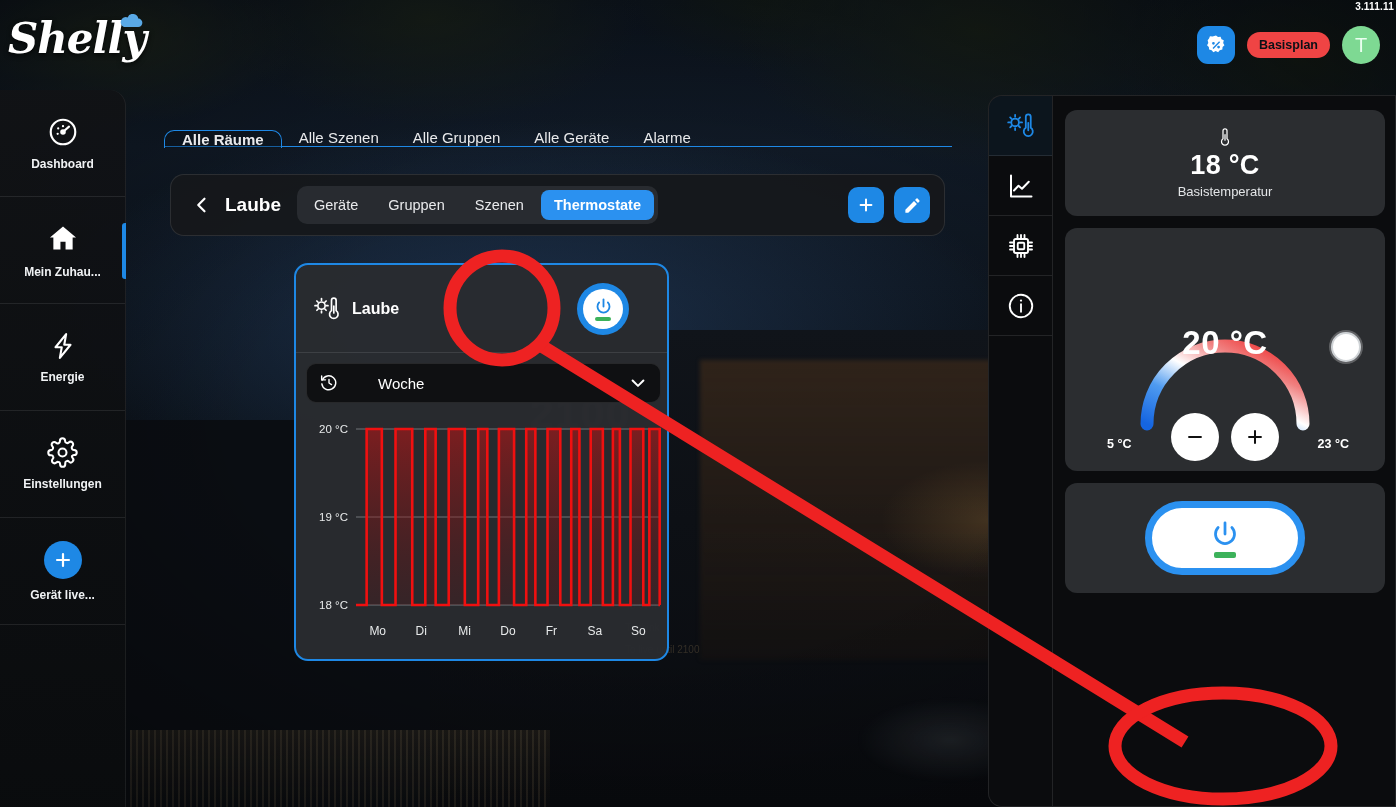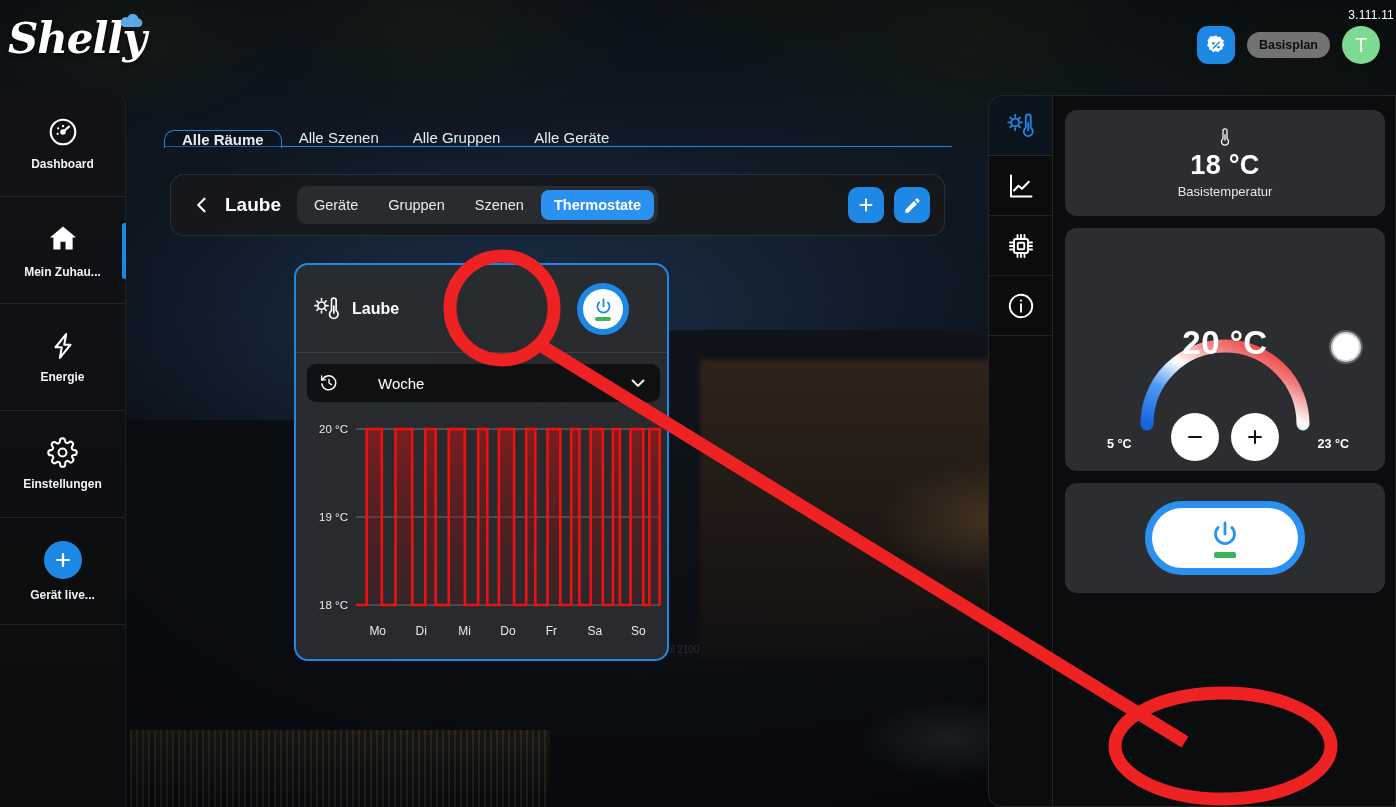--- a/index.html
+++ b/index.html
@@ -84,30 +84,30 @@
   .logo { position: absolute; left: 8px; top: 14px; }
   .logo-text {
     font-family: "DejaVu Serif", serif; font-style: italic; font-weight: bold;
     font-size: 42px; color: #fff; letter-spacing: -1px;
     text-shadow: 0 2px 5px rgba(0,0,0,.8);
   }
   .logo-cloud {
     position: absolute; left: 110px; top: 0px; width: 26px; height: 14px;
   }
   .version {
-    position: absolute; right: 2px; top: 1px; font-size: 12px; font-weight: normal;
-    color: #ffffff; letter-spacing: .2px; margin-top: 7px;
+    position: absolute; right: 2px; top: 1px; font-size: 10px; font-weight: bold;
+    color: #ffffff; letter-spacing: .2px;
   }
   .hdr-btns { position: absolute; right: 16px; top: 26px; display: flex; align-items: center; gap: 12px; }
   .promo-btn {
     width: 38px; height: 38px; border-radius: 11px; background: #1e88e5;
     display: flex; align-items: center; justify-content: center; cursor: pointer;
   }
   .plan-chip {
-    height: 26px; padding: 0 12px; border-radius: 13px; background: #737373;
+    height: 26px; padding: 0 12px; border-radius: 13px; background: #ef4444;
     color: #0b1016; font-size: 12.5px; font-weight: bold; display: flex;
     align-items: center; cursor: pointer;
   }
   .avatar {
     width: 38px; height: 38px; border-radius: 50%; background: #7ed993;
     color: #eafff0; font-size: 20px; display: flex; align-items: center;
     justify-content: center; cursor: pointer;
   }
 
   
@@ -358,20 +358,21 @@
       <div class="side-label">Gerät live...</div>
     </div>
   </div>
 
   <div class="main">
     <div class="tabs">
       <div class="tab active">Alle Räume</div>
       <div class="tab">Alle Szenen</div>
       <div class="tab">Alle Gruppen</div>
       <div class="tab">Alle Geräte</div>
+      <div class="tab">Alarme</div>
     </div>
 
     <div class="subbar">
       <div class="back-btn">
         <svg width="20" height="20" viewBox="0 0 24 24" fill="none" stroke="#fff" stroke-width="2.6" stroke-linecap="round" stroke-linejoin="round">
           <path d="M15 4.5L7.5 12l7.5 7.5"></path>
         </svg>
       </div>
       <div class="room-name">Laube</div>
       <div class="chip-group">

